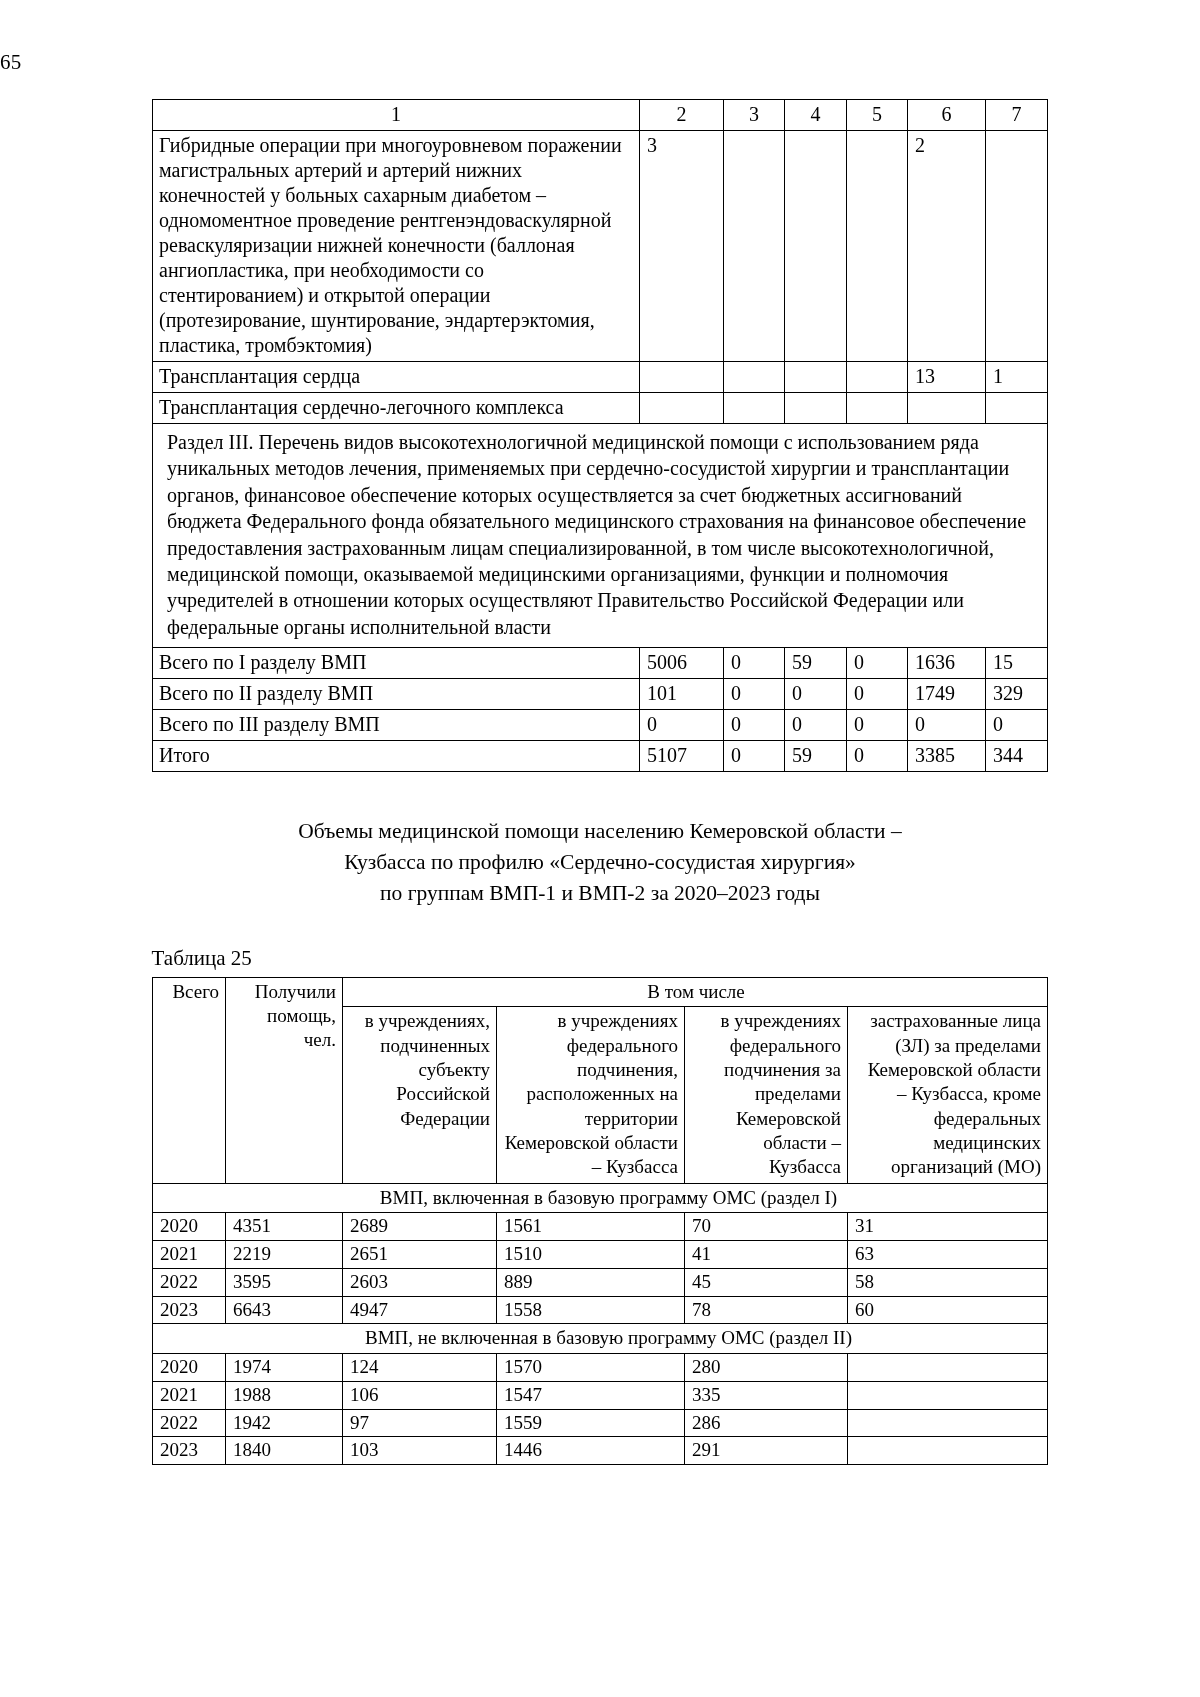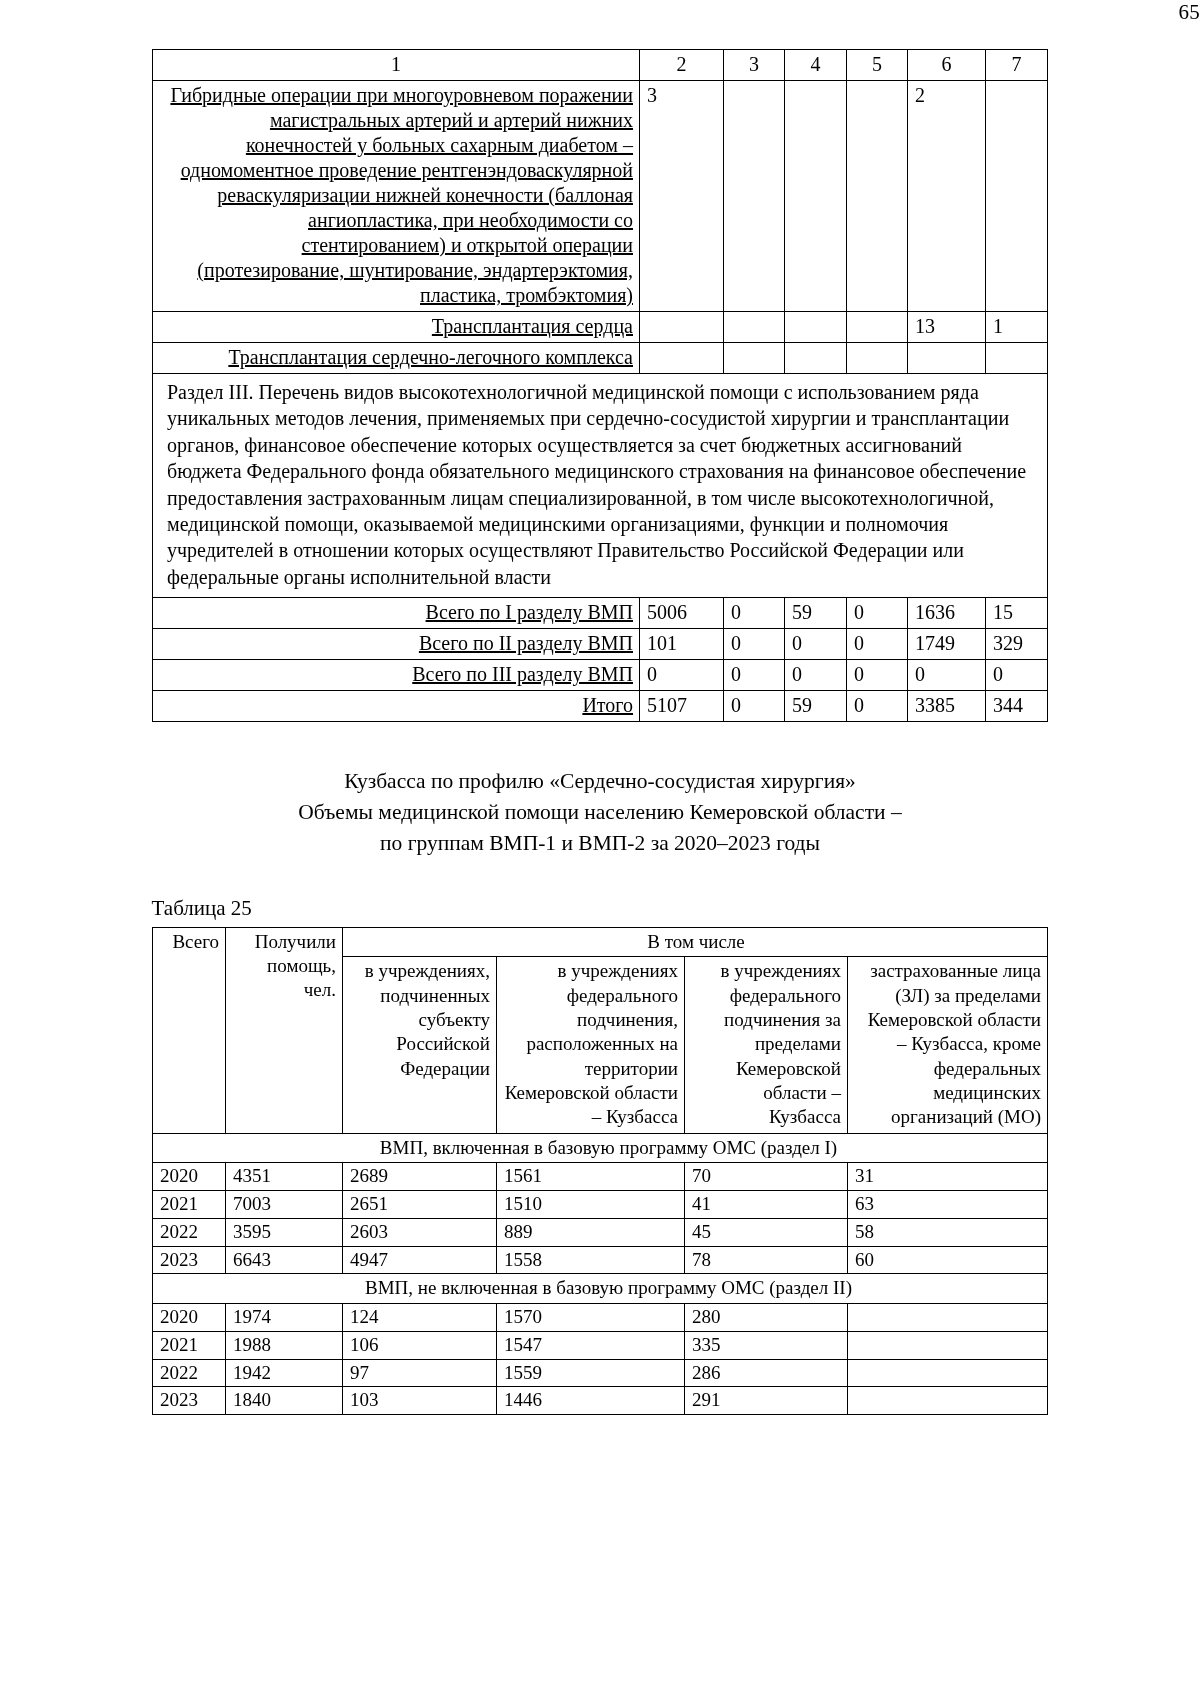--- a/index.html
+++ b/index.html
@@ -16,22 +16,23 @@
     overflow: hidden;
   }
   .page {
     width: 1200px;
     height: 1697px;
     position: relative;
     box-sizing: border-box;
     padding: 0;
   }
   .page-number {
-    text-align: right;
+    text-align: left;
     font-size: 21px;
+    padding-top: 50px;
     padding-bottom: 24px;
     letter-spacing: 0.2px;
   }
 
   
   table.doc-table {
     border-collapse: collapse;
     table-layout: fixed;
     margin: 0 auto;
     font-size: 20px;
@@ -53,22 +54,21 @@
   #table-vmp-continuation td.colnum {
     text-align: center;
     vertical-align: top;
   }
   #table-vmp-continuation td.numcell {
     text-align: left;
     vertical-align: top;
     padding-left: 7px;
   }
   #table-vmp-continuation td.namecell {
-    text-align: right;
-    text-decoration: underline;
+    text-align: left;
   }
   .section-note {
     text-align: center;
     padding: 5px 14px 7px 14px !important;
     line-height: 1.32;
   }
 
   
   .mid-heading {
     text-align: center;
@@ -212,22 +212,22 @@
         <td class="numcell">0</td>
         <td class="numcell">59</td>
         <td class="numcell">0</td>
         <td class="numcell">3385</td>
         <td class="numcell">344</td>
       </tr>
     </tbody>
   </table>
 
   <div class="mid-heading">
+    <div>Объемы медицинской помощи населению Кемеровской области –</div>
     <div>Кузбасса по профилю «Сердечно-сосудистая хирургия»</div>
-    <div>Объемы медицинской помощи населению Кемеровской области –</div>
     <div>по группам ВМП-1 и ВМП-2 за 2020–2023 годы</div>
   </div>
 
   <div class="table-caption">Таблица 25</div>
 
   <table class="doc-table" id="table-volumes">
     <colgroup>
       <col style="width:73px">
       <col style="width:117px">
       <col style="width:154px">
@@ -254,21 +254,21 @@
       <tr>
         <td class="data">2020</td>
         <td class="data">4351</td>
         <td class="data">2689</td>
         <td class="data">1561</td>
         <td class="data">70</td>
         <td class="data">31</td>
       </tr>
       <tr>
         <td class="data">2021</td>
-        <td class="data">7003</td>
+        <td class="data">2219</td>
         <td class="data">2651</td>
         <td class="data">1510</td>
         <td class="data">41</td>
         <td class="data">63</td>
       </tr>
       <tr>
         <td class="data">2022</td>
         <td class="data">3595</td>
         <td class="data">2603</td>
         <td class="data">889</td>

